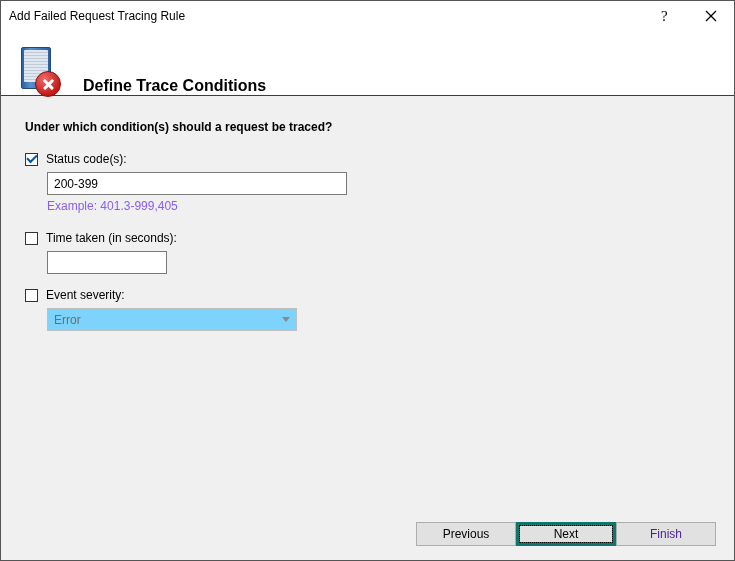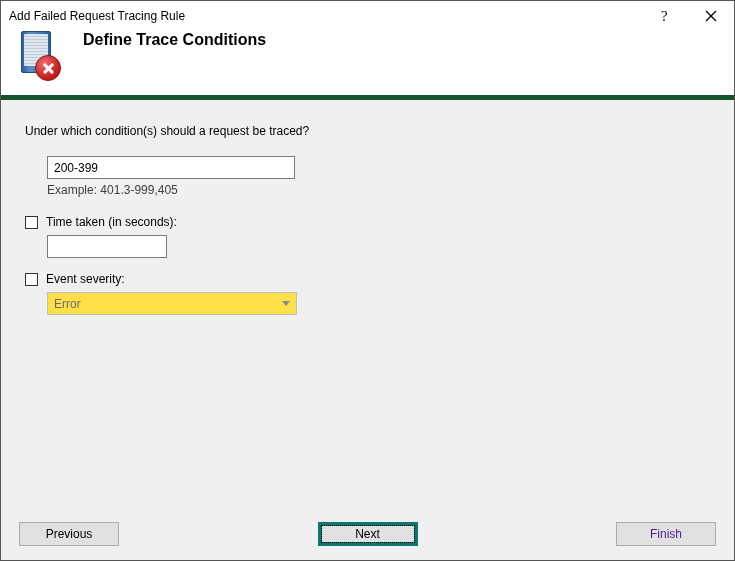--- a/index.html
+++ b/index.html
@@ -1,36 +1,36 @@
 <!DOCTYPE html>
 <html><head>
 <meta charset="utf-8">
 <style>
 html,body{margin:0;padding:0;font-family:"Segoe UI",Tahoma,sans-serif;font-size:12px;color:#000;background:#fff}
 .window{width:735px;height:561px;border:1px solid #555;box-sizing:border-box;background:#fff;display:flex;flex-direction:column;position:relative}
 .titlebar{height:30px;display:flex;align-items:center;padding:0 0 0 8px;font-size:12px}
 .titlebar-title{flex:1}
 .titlebar-btn{width:46px;height:30px;display:flex;align-items:center;justify-content:center}
 .titlebar-btn svg{display:block}
-.header{display:flex;align-items:flex-start;height:64px;padding:0 16px;border-bottom:5px solid #14532d}
+.header{display:flex;align-items:flex-end;height:64px;padding:0 16px;border-bottom:1px solid #14532d}
 .header .icon-wrap{width:48px;height:48px;position:relative;margin-right:18px}
 .header h1{font-size:16px;font-weight:700;margin:0}
 .body{flex:1;background:#f0f0f0;padding:24px 24px 0 24px}
-.prompt{font-weight:400;margin-bottom:18px;font-size:12px}
+.prompt{font-weight:700;margin-bottom:18px;font-size:12px}
 .row{display:flex;align-items:center;margin-bottom:6px}
 .chk{width:13px;height:13px;border:1px solid #333;background:#fff;display:inline-flex;align-items:center;justify-content:center;margin-right:8px;box-sizing:border-box}
 .chk.checked::after{content:"";display:block;width:4px;height:8px;border:solid #0754a1;border-width:0 2px 2px 0;transform:rotate(45deg) translate(-1px,-1px)}
 .field-indent{padding-left:22px}
-.text-input{width:248px;height:23px;border:1px solid #7a7a7a;background:#fff;padding:0 6px;font:inherit;box-sizing:border-box}
+.text-input{width:300px;height:23px;border:1px solid #7a7a7a;background:#fff;padding:0 6px;font:inherit;box-sizing:border-box}
 .text-input.small{width:120px}
-.example{margin-top:4px;margin-bottom:18px;font-size:12px;color:#404040}
+.example{margin-top:4px;margin-bottom:18px;font-size:12px;color:#8b5cf6}
 .spacer{height:14px}
-.select-dis{width:250px;height:23px;border:1px solid #bfbfbf;background:#fde047;color:#6d6d6d;display:flex;align-items:center;justify-content:space-between;padding:0 6px;box-sizing:border-box}
+.select-dis{width:250px;height:23px;border:1px solid #bfbfbf;background:#7dd3fc;color:#6d6d6d;display:flex;align-items:center;justify-content:space-between;padding:0 6px;box-sizing:border-box}
 .select-dis .chev{border-left:4px solid transparent;border-right:4px solid transparent;border-top:5px solid #8a8a8a;width:0;height:0}
-.footer{background:#f0f0f0;padding:14px 18px;display:flex;justify-content:space-between;gap:10px;border-top:none}
+.footer{background:#f0f0f0;padding:14px 18px;display:flex;justify-content:flex-end;gap:0;border-top:none}
 .btn{width:100px;height:24px;border:1px solid #adadad;background:#e1e1e1;font:inherit;cursor:pointer}
 .btn.primary{border:4px solid #0f766e;outline:1px dotted #000;outline-offset:-4px}
 .btn.disabled{color:#4c1d95}
 
 .book{position:absolute;left:4px;top:0;width:34px;height:42px}
 .book .cover{position:absolute;left:0;top:0;width:28px;height:40px;background:linear-gradient(90deg,#2b5fa3,#5a8fcf 30%,#2b5fa3);border:1px solid #234a7d;border-radius:2px}
 .book .pages{position:absolute;left:3px;top:3px;width:24px;height:32px;background:repeating-linear-gradient(#dfe8f2 0,#dfe8f2 2px,#c0cbd6 2px,#c0cbd6 3px);border-radius:1px}
 .err-badge{position:absolute;left:18px;top:24px;width:24px;height:24px;border-radius:50%;background:radial-gradient(circle at 35% 30%,#f06a6a,#c11b17 70%);border:1px solid #8a0e0b;display:flex;align-items:center;justify-content:center}
 .err-badge::before,.err-badge::after{content:"";position:absolute;width:13px;height:2.6px;background:#fff;border-radius:1px}
 .err-badge::before{transform:rotate(45deg)}
@@ -63,20 +63,24 @@
           <div class="pages"></div>
       </div>
       <div class="err-badge"></div>
     </div>
     <h1>Define Trace Conditions</h1>
   </div>
 
   <div class="body">
     <div class="prompt">Under which condition(s) should a request be traced?</div>
 
+    <div class="row">
+      <span class="chk checked"></span>
+      <span>Status code(s):</span>
+    </div>
     <div class="field-indent">
       <input class="text-input" value="200-399" style="">
       <div class="example">Example: 401.3-999,405</div>
     </div>
 
     <div class="row">
       <span class="chk"></span>
       <span>Time taken (in seconds):</span>
     </div>
     <div class="field-indent">

